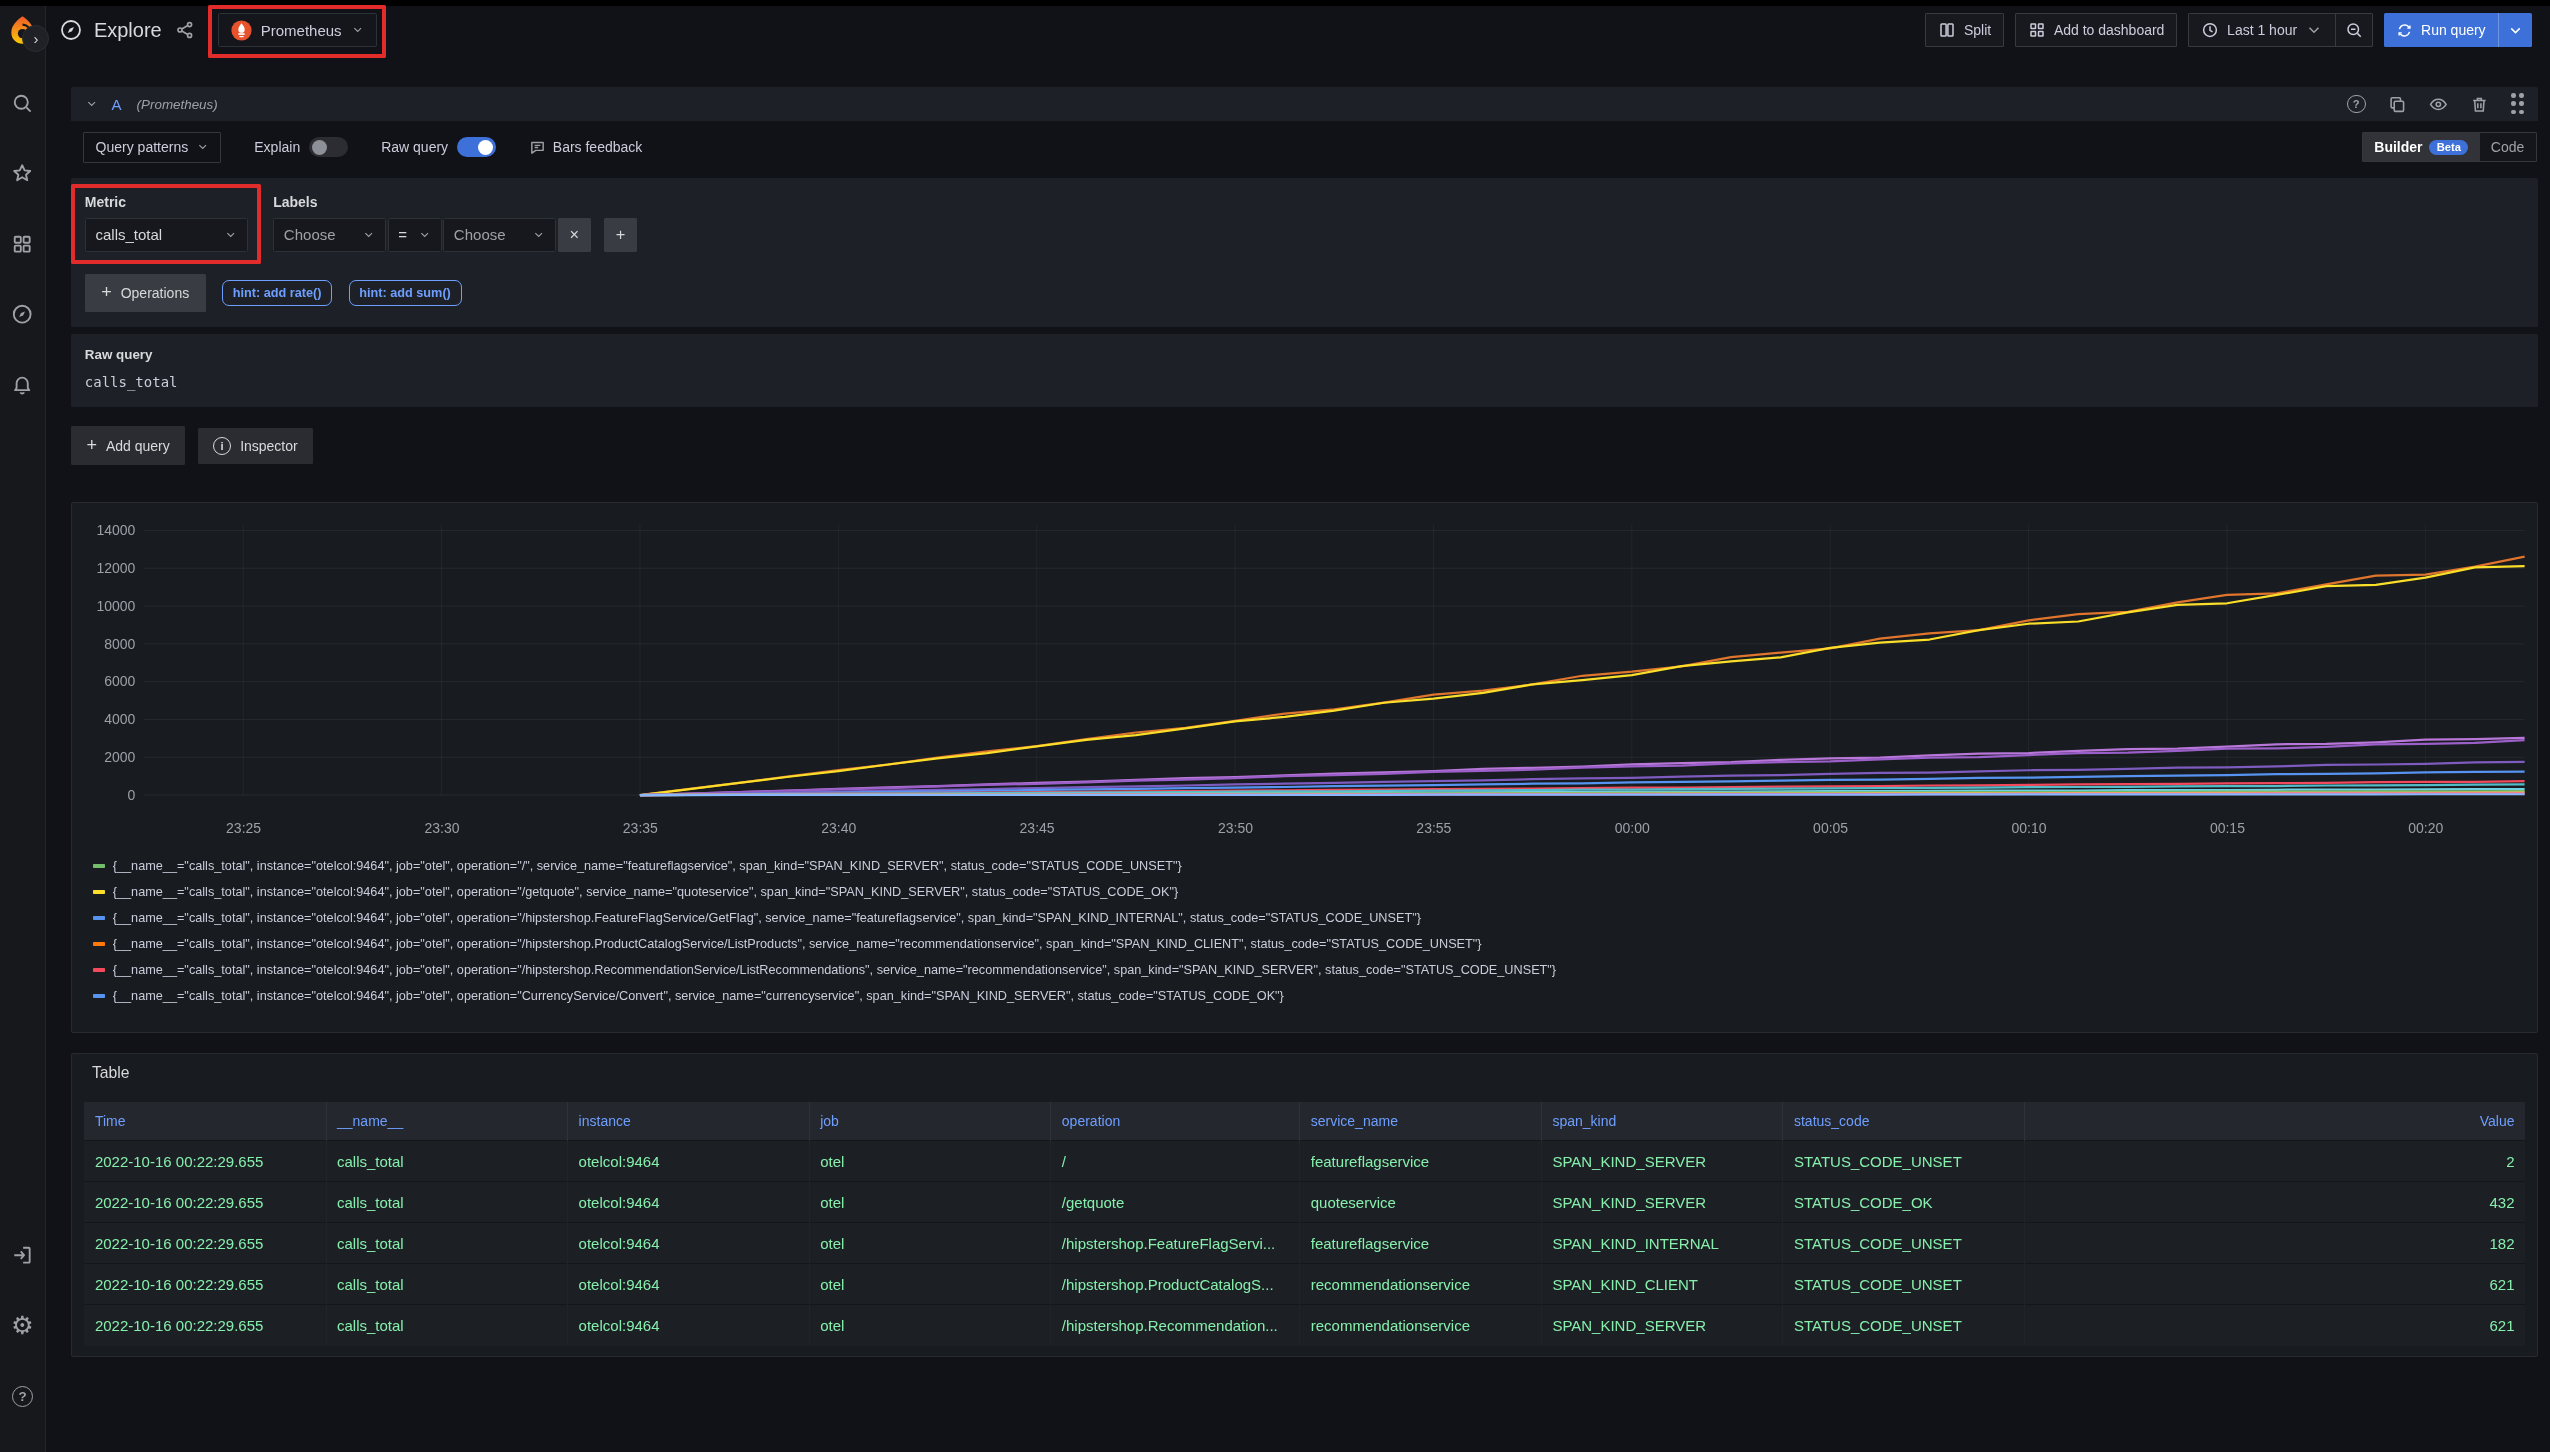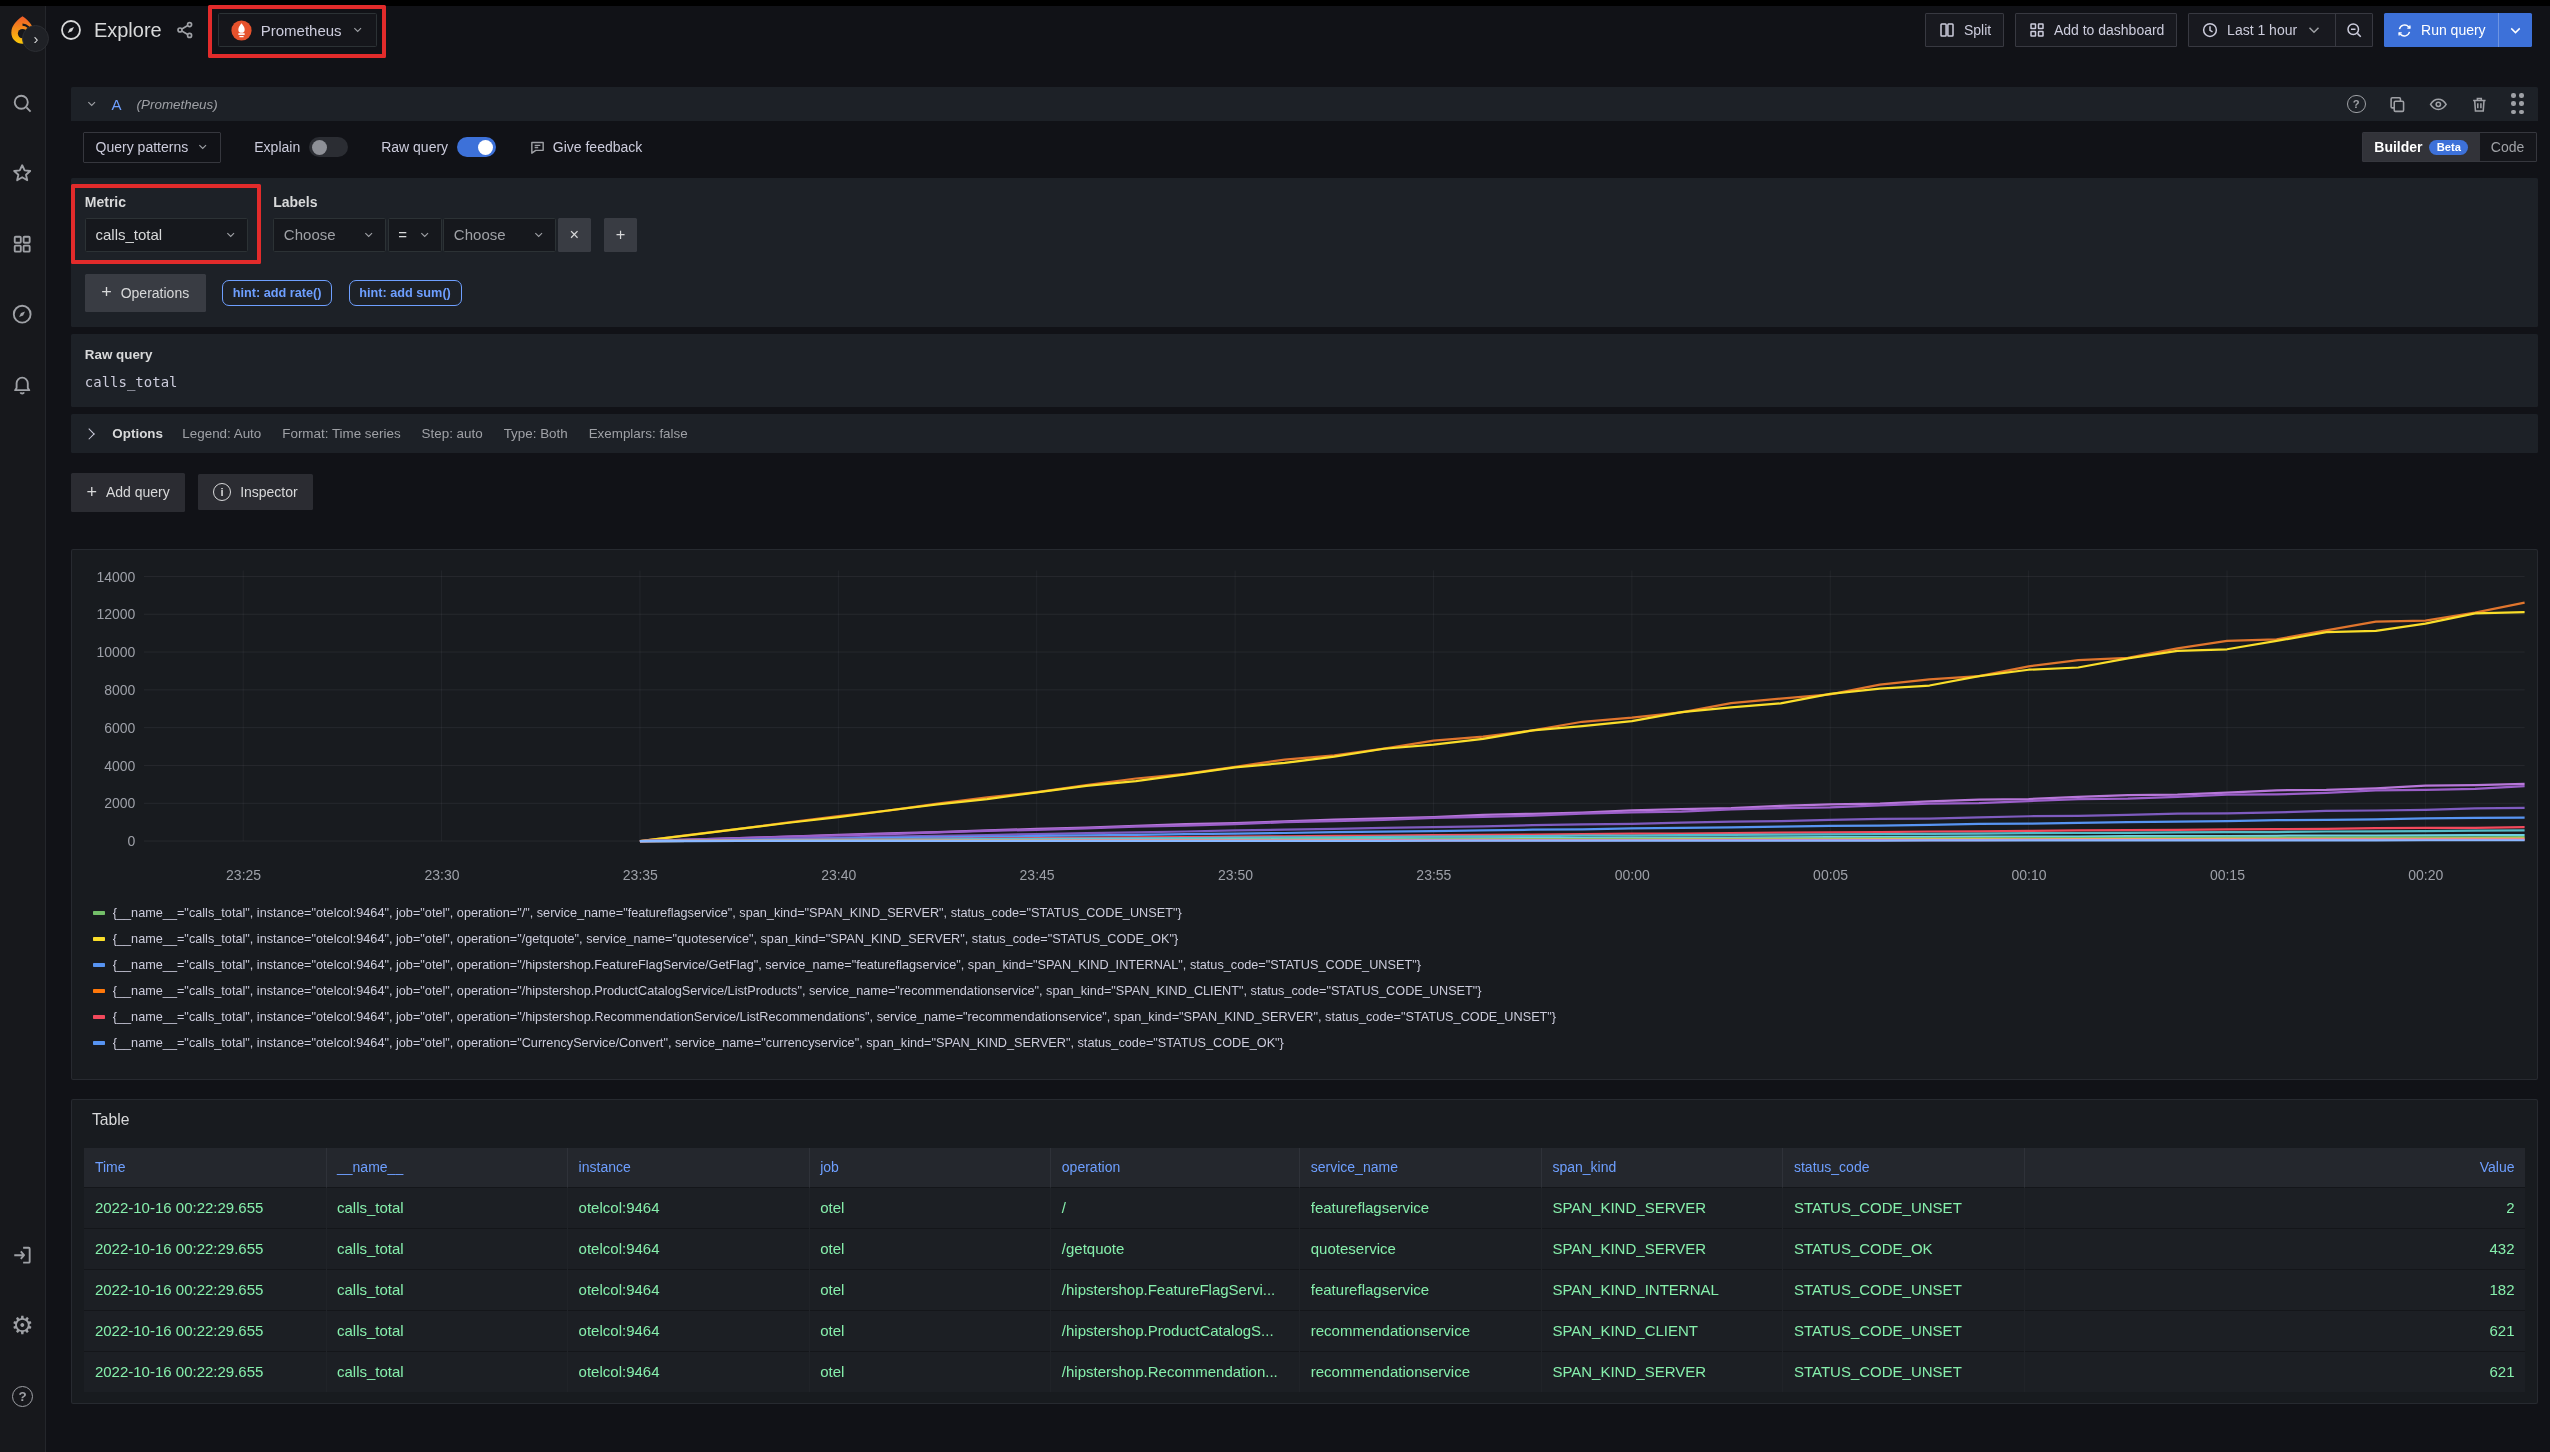--- a/index.html
+++ b/index.html
@@ -379,21 +379,21 @@
             </button>
           <span class="tb-label">Raw query</span>
           <button class="toggle on">
               <span class="knob"></span>
             </button>
           <button class="feedback">
             <svg viewBox="0 0 24 24" fill="none" stroke="currentColor" stroke-width="2" stroke-linejoin="round">
                 <path d="M4 5h16v11H9.5L4 20z"></path>
                 <path d="M8 9h8M8 12h5"></path>
               </svg>
-            <span>Give feedback</span>
+            <span>Bars feedback</span>
           </button>
           <div class="editor-mode">
             <button class="em-btn active">
               <span>Builder</span>
               <span class="beta-badge">Beta</span>
             </button>
             <button class="em-btn">
               <span>Code</span>
             </button>
           </div>
@@ -445,31 +445,20 @@
             <button class="hint-btn">hint: add rate()</button>
             <button class="hint-btn">hint: add sum()</button>
           </div>
         </div>
 
         <div class="raw-block">
           <div class="raw-label">Raw query</div>
           <div class="raw-expr">calls_total</div>
         </div>
 
-        <div class="options-bar">
-          <span class="chev-right"></span>
-          <span class="opt-title">Options</span>
-          <span id="options-summary" style="display:flex;gap:21px;">
-              <span class="opt-item">Legend: Auto</span>
-              <span class="opt-item">Format: Time series</span>
-              <span class="opt-item">Step: auto</span>
-              <span class="opt-item">Type: Both</span>
-              <span class="opt-item">Exemplars: false</span>
-            </span>
-        </div>
       </section>
 
       <div class="actions-row">
         <button class="sec-btn">
           <span style="font-size:18px;font-weight:300;">+</span>
           <span>Add query</span>
         </button>
         <button class="sec-btn">
           <span class="circle-q">i</span>
           <span>Inspector</span>

